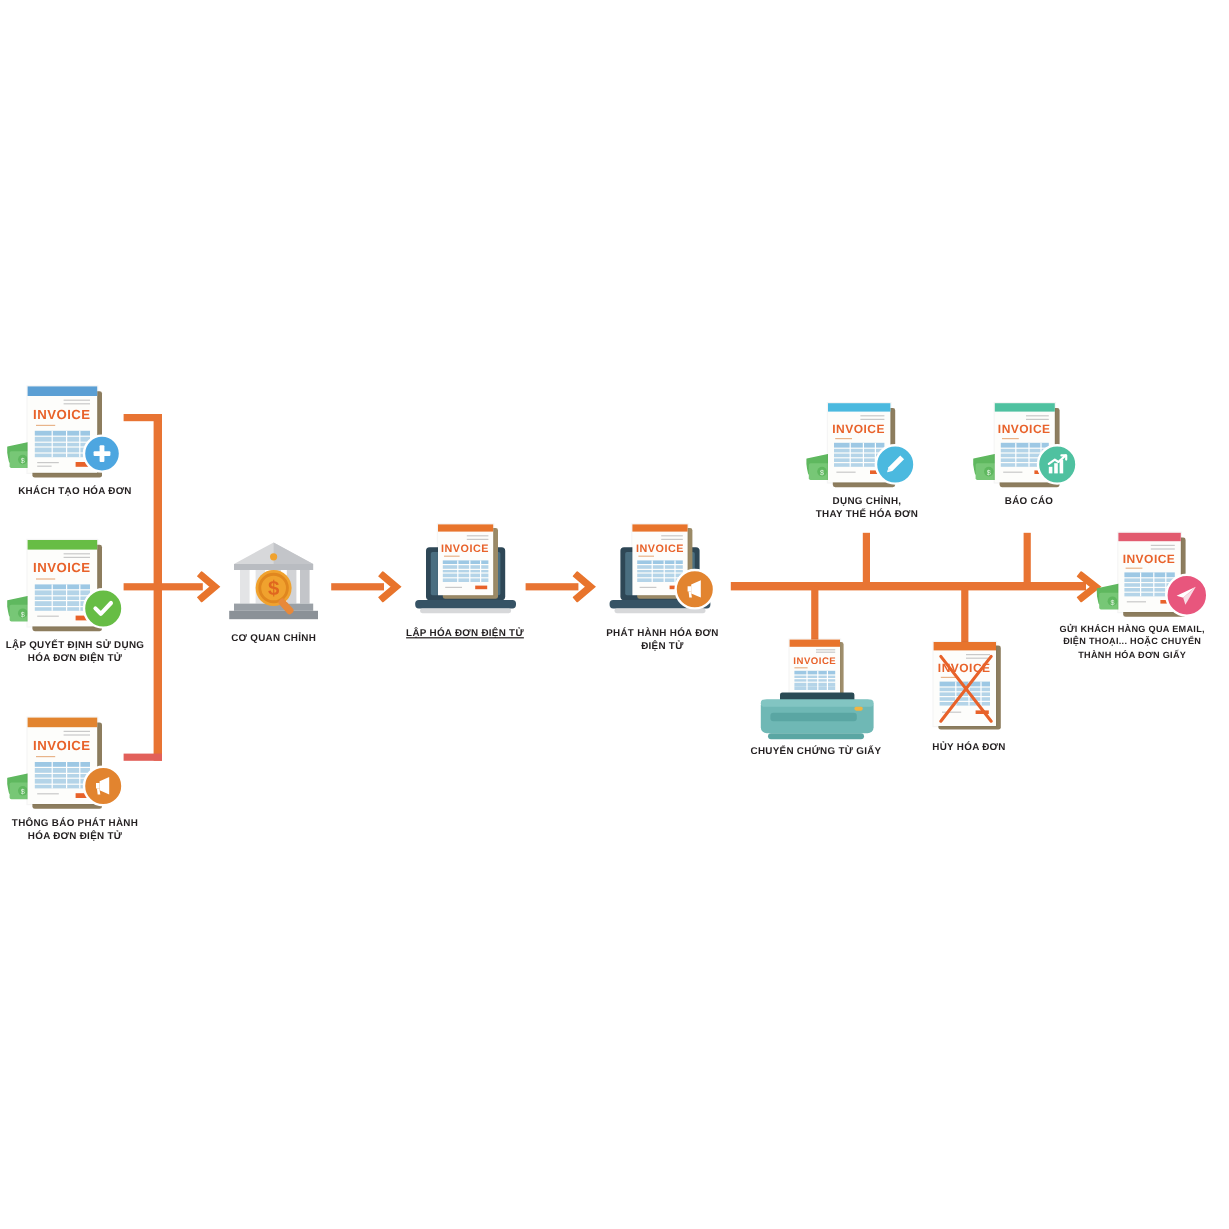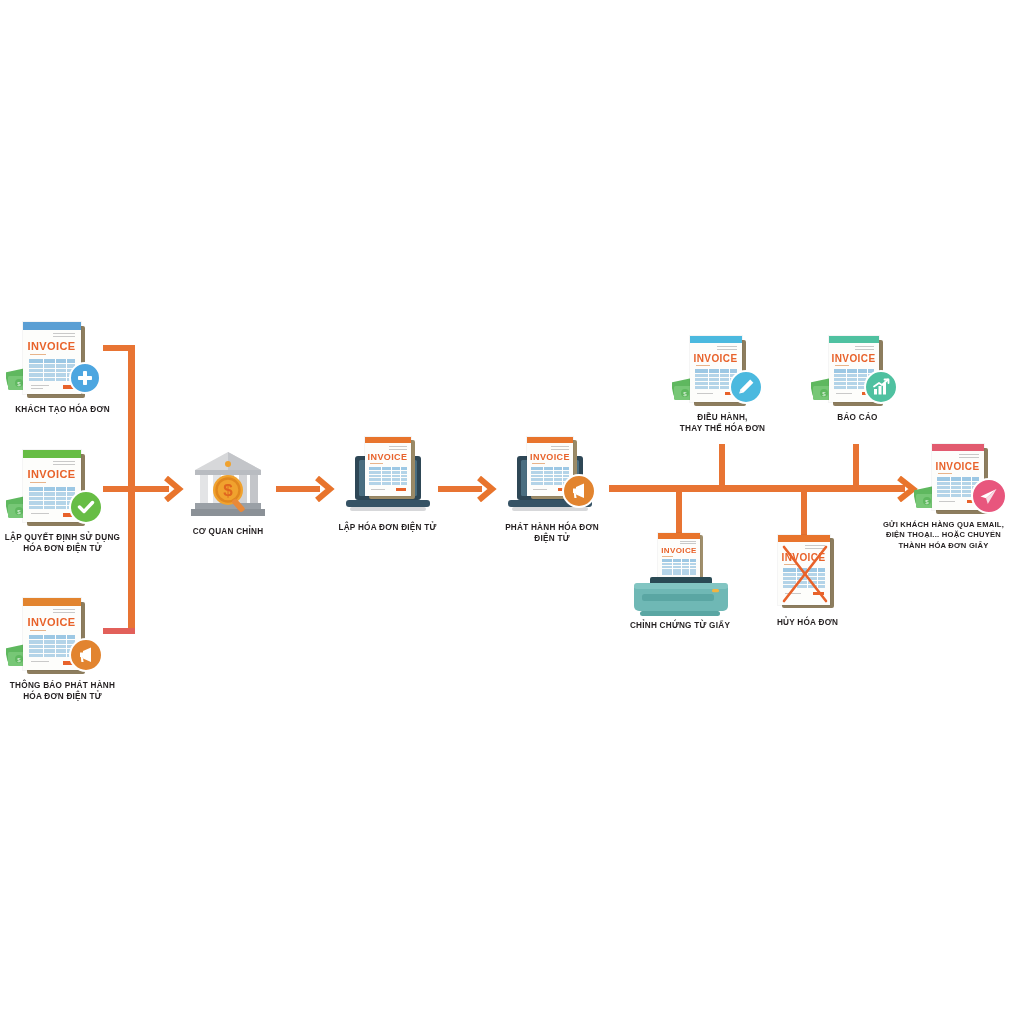--- a/index.html
+++ b/index.html
@@ -307,21 +307,21 @@
           <div class="gridrow" style="left:4px; top:41.2px; width:38px; height:2.8px;"></div>
           <div class="gridrow" style="left:4px; top:44.8px; width:38px; height:2.8px;"></div>
           <div class="gridline-v" style="left:16px; top:30px; width:1.2px; height:18px;"></div>
           <div class="gridline-v" style="left:26px; top:30px; width:1.2px; height:18px;"></div>
           <div class="gridline-v" style="left:35px; top:30px; width:1.2px; height:18px;"></div>
           <div class="microline" style="left:6px; top:52px; width:14px; height:1.1px;"></div>
           <div class="gridrow" style="left:31px; top:51px; width:10px; height:3px; background:#e8622a;"></div>
         </div>
       </div>
     </div>
-    <div class="node-label label-nar" style="margin-top:2px;">LẬP HÓA ĐƠN ĐIỆN TỬ</div>
+    <div class="node-label label-nar" style="margin-top:2px;text-decoration:underline;">LẬP HÓA ĐƠN ĐIỆN TỬ</div>
   </div>
 
   <div class="node" style="left:492px; top:434px; width:120px;">
     <div class="node-art" style="width:100px; height:86px;">
       <svg width="100" height="86" viewBox="0 0 100 86">
         <rect x="15" y="22" width="66" height="44" rx="3" fill="#2e4756"></rect>
         <rect x="19" y="26" width="58" height="36" rx="1.5" fill="#4a6e80"></rect>
         <rect x="6" y="66" width="84" height="7" rx="3" fill="#365365"></rect>
         <rect x="10" y="73" width="76" height="4" rx="2" fill="#d7d8da"></rect>
       </svg>
@@ -383,21 +383,21 @@
         <div class="microline" style="left:7px; top:57px; width:16px; height:1.2px;"></div>
         <div class="gridrow" style="left:35px; top:56px; width:11px; height:3.2px; background:#e8622a;"></div>
       </div>
       <div class="badge" style="left:52px; top:34px; width:34px; height:34px; background:#4bb9df;">
         <svg width="20" height="20" viewBox="0 0 20 20">
           <path d="M14.2,2.6 L17.4,5.8 L7.6,15.6 L3.4,16.6 L4.4,12.4 Z" fill="#ffffff"></path>
           <path d="M3.4,16.6 L4.4,12.4 L6.2,14.2 Z" fill="#e6f4fa"></path>
         </svg>
       </div>
     </div>
-    <div class="node-label label-med">ĐIỀU HÀNH,
+    <div class="node-label label-med">DỤNG CHỈNH,
 THAY THẾ HÓA ĐƠN</div>
   </div>
 
   <div class="node" style="left:805px; top:336px; width:105px;">
     <div class="node-art" style="width:88px; height:72px;">
       <svg class="money" viewBox="0 0 26 30" style="left:-3px; bottom:4px;">
         <rect x="0" y="6" width="22" height="14" rx="1.5" fill="#5fb85f" transform="rotate(-12 11 13)"></rect>
         <rect x="2" y="12" width="22" height="14" rx="1.5" fill="#77c776"></rect>
         <circle cx="13" cy="19" r="4" fill="#5fb85f"></circle>
         <text x="13" y="22" font-size="6" fill="#e8f5e8" text-anchor="middle" font-family="Liberation Sans, sans-serif">$</text>
@@ -457,21 +457,21 @@
 
       <svg width="112" height="85" viewBox="0 0 112 85" style="position:absolute; left:0; top:0;">
         <rect x="26" y="44" width="62" height="9" rx="2" fill="#2a4a54"></rect>
         <rect x="10" y="50" width="94" height="28" rx="5" fill="#6fb8b5"></rect>
         <rect x="10" y="50" width="94" height="6" rx="3" fill="#82c5c2"></rect>
         <rect x="18" y="61" width="72" height="7" rx="2.5" fill="#5aa6a3"></rect>
         <rect x="88" y="56" width="7" height="3.2" rx="1.5" fill="#f2b441"></rect>
         <rect x="16" y="78" width="80" height="5" rx="2.5" fill="#5aa6a3"></rect>
       </svg>
     </div>
-    <div class="node-label label-med" style="margin-top:2px;">CHỈNH CHỨNG TỪ GIẤY</div>
+    <div class="node-label label-med" style="margin-top:2px;">CHUYỂN CHỨNG TỪ GIẤY</div>
   </div>
 
   <div class="node" style="left:760px; top:535px; width:95px;">
     <div class="node-art" style="width:62px; height:76px;">
       <div class="board" style="left:5px; top:3px; width:52px; height:70px; background:#8d7d5e;"></div>
       <div class="paper" style="left:1px; top:0px; width:52px; height:70px;">
         <div class="topbar" style="height:7px; background:#e8742c;"></div>
         <div class="microline" style="left:27px; top:10px; width:20px; height:1.3px;"></div>
         <div class="microline" style="left:27px; top:13px; width:20px; height:1.3px;"></div>
         <div class="inv-title" style="top:17px; font-size:10px;">INVOICE</div>

